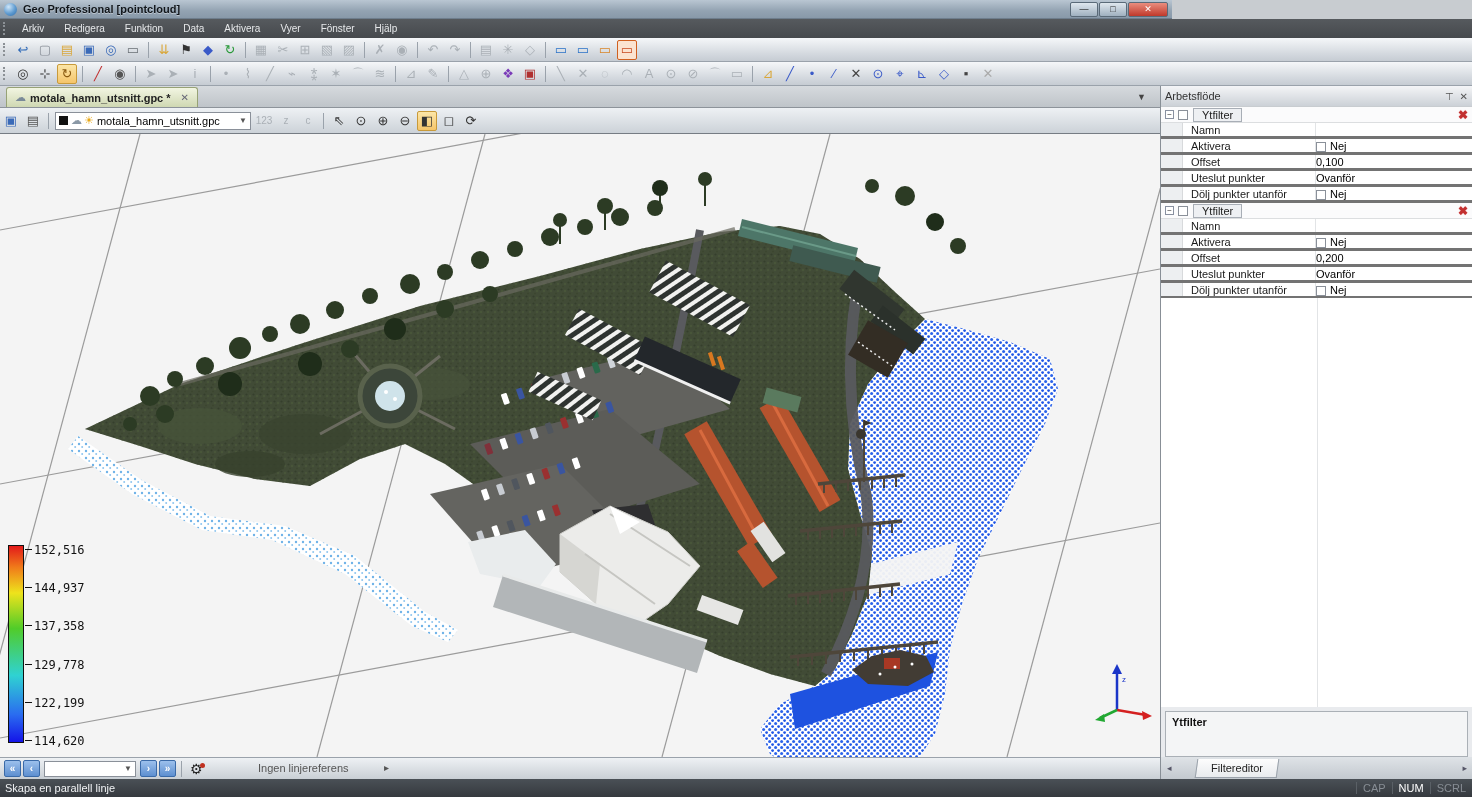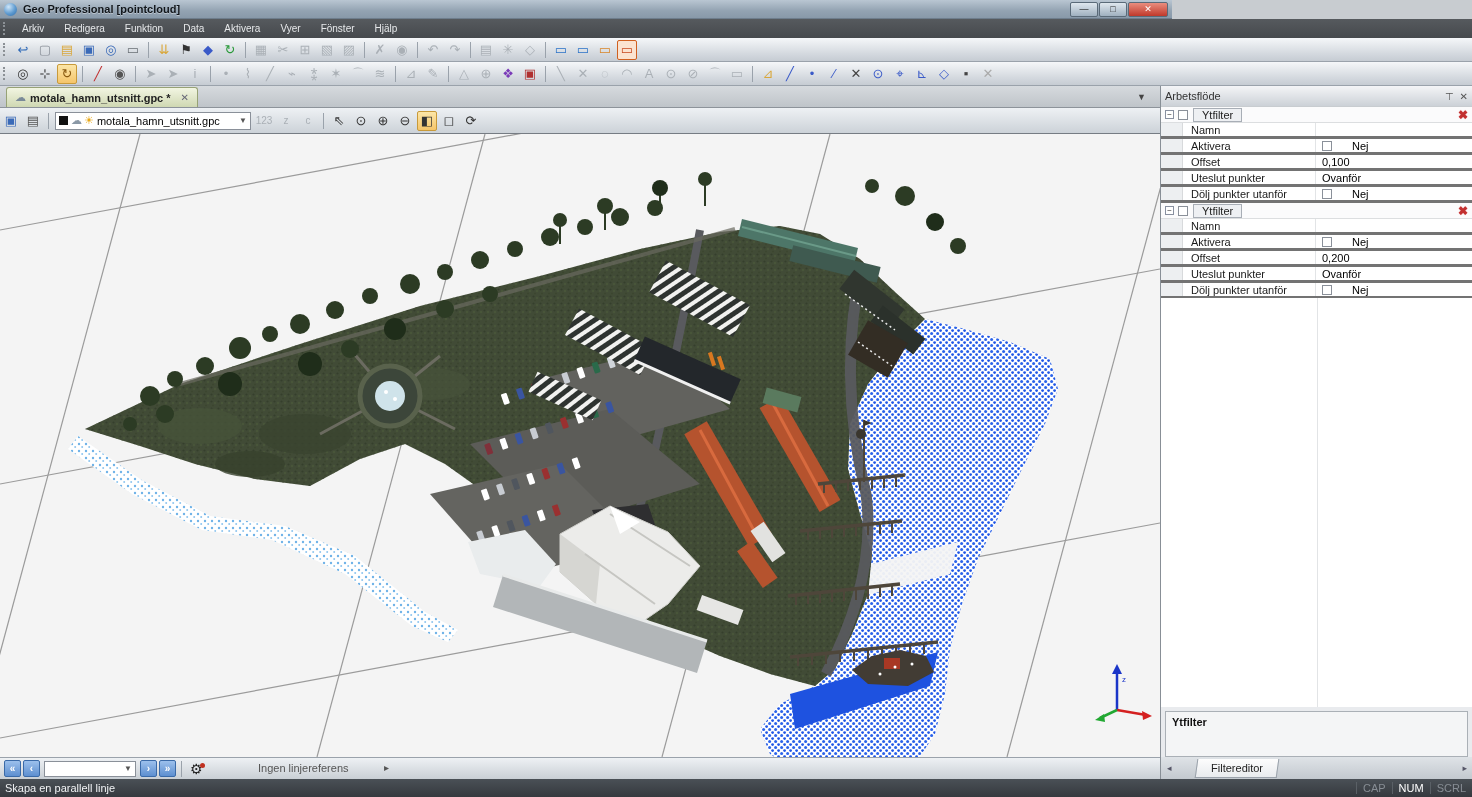--- a/index.html
+++ b/index.html
@@ -66,21 +66,21 @@
   .phead .ptools{margin-left:auto;display:flex;gap:6px;color:#555;font-size:10px;}
   .pgrid{position:absolute;left:0;top:20px;width:312px;background:#fff;border-top:1px solid #c8ccd0;}
   .pgrow{display:flex;height:16px;align-items:center;border-bottom:1px solid #dcdee0;background:#fbfbfc;}
   .expbox{width:9px;height:9px;border:1px solid #8890a0;margin:0 4px;font-size:8px;line-height:7px;text-align:center;background:#fff;color:#333;}
   .cb{display:inline-block;width:10px;height:10px;border:1px solid #8a9099;background:#fff;flex:none;}
   .grplab{border:1px solid #a8aeb6;background:#eef0f3;padding:0 8px;font-size:11px;height:14px;line-height:13px;margin-left:5px;color:#222;}
   .delx{margin-left:auto;color:#c23030;font-weight:bold;font-size:12px;margin-right:5px;text-shadow:0 0 1px #e88;}
   .prow{display:flex;height:16px;border-bottom:3px solid #737373;background:#fff;font-size:11px;align-items:center;}
   .pgut{width:22px;align-self:stretch;background:#edeff1;border-right:1px solid #d8dadc;flex:none;}
   .plab{width:132px;padding-left:8px;color:#1a1a1a;flex:none;}
-  .pval{flex:1;align-self:stretch;border-left:1px solid #e2e4e6;padding-left:6px;display:flex;align-items:center;gap:20px;}
+  .pval{flex:1;align-self:stretch;border-left:1px solid #e2e4e6;display:flex;align-items:flex-end;gap:4px;}
   .pempty{position:absolute;left:0;top:212px;width:312px;height:409px;background:#fff;}
   .pempty::after{content:"";position:absolute;left:156px;top:0;width:1px;height:100%;background:#e2e4e6;}
   .peditor{position:absolute;left:4px;top:625px;width:303px;height:46px;background:#f4f5f6;border:1px solid #aab0b6;font-size:11px;font-weight:bold;color:#111;padding:4px 6px;}
   .ptabstrip{position:absolute;left:0;top:671px;width:312px;height:22px;background:linear-gradient(#dfe3e7,#c3c9cf);display:flex;align-items:center;}
   .ptab{height:19px;margin-left:24px;padding:0 14px;background:linear-gradient(#fdfdfd,#e8ebee);border:1px solid #9aa2ab;border-top:none;font-size:11px;line-height:18px;color:#222;transform:skewX(-8deg);}
   .ptab span{display:inline-block;transform:skewX(8deg);}
   .pstriparrow{font-size:9px;color:#556;}
   .pstriparrow.left{margin-left:6px;}
   .pstriparrow.right{margin-left:auto;margin-right:6px;}
 </style>
@@ -601,20 +601,29 @@
       <line x1="1117" y1="576" x2="1117" y2="538" stroke="#1a35c8"></line>
       <polygon points="1117,530 1112,540 1122,540" fill="#1a35c8" stroke="none"></polygon>
       <line x1="1117" y1="576" x2="1146" y2="581" stroke="#d42020"></line>
       <polygon points="1152,582 1142,577 1143,586" fill="#d42020" stroke="none"></polygon>
       <line x1="1117" y1="576" x2="1100" y2="584" stroke="#22a832"></line>
       <polygon points="1095,586 1104,580 1105,588" fill="#22a832" stroke="none"></polygon>
       <text x="1122" y="548" font-size="8" fill="#1a35c8" stroke="none" font-family="Liberation Sans">z</text>
     </g>
   </svg>
 
+  <div class="legend">
+    <div class="lbar"></div>
+    <div class="ltick" style="top:0px;"><span>152,516</span></div>
+    <div class="ltick" style="top:38px;"><span>144,937</span></div>
+    <div class="ltick" style="top:76px;"><span>137,358</span></div>
+    <div class="ltick" style="top:115px;"><span>129,778</span></div>
+    <div class="ltick" style="top:153px;"><span>122,199</span></div>
+    <div class="ltick" style="top:191px;"><span>114,620</span></div>
+  </div>
 </div>
 
 <div class="navbar">
   <div style="width:3px;"></div>
   <div class="nbtn">«</div>
   <div class="nbtn">‹</div>
   <div class="ncombo">
     <span class="carrow">▼</span>
   </div>
   <div class="nbtn">›</div>

